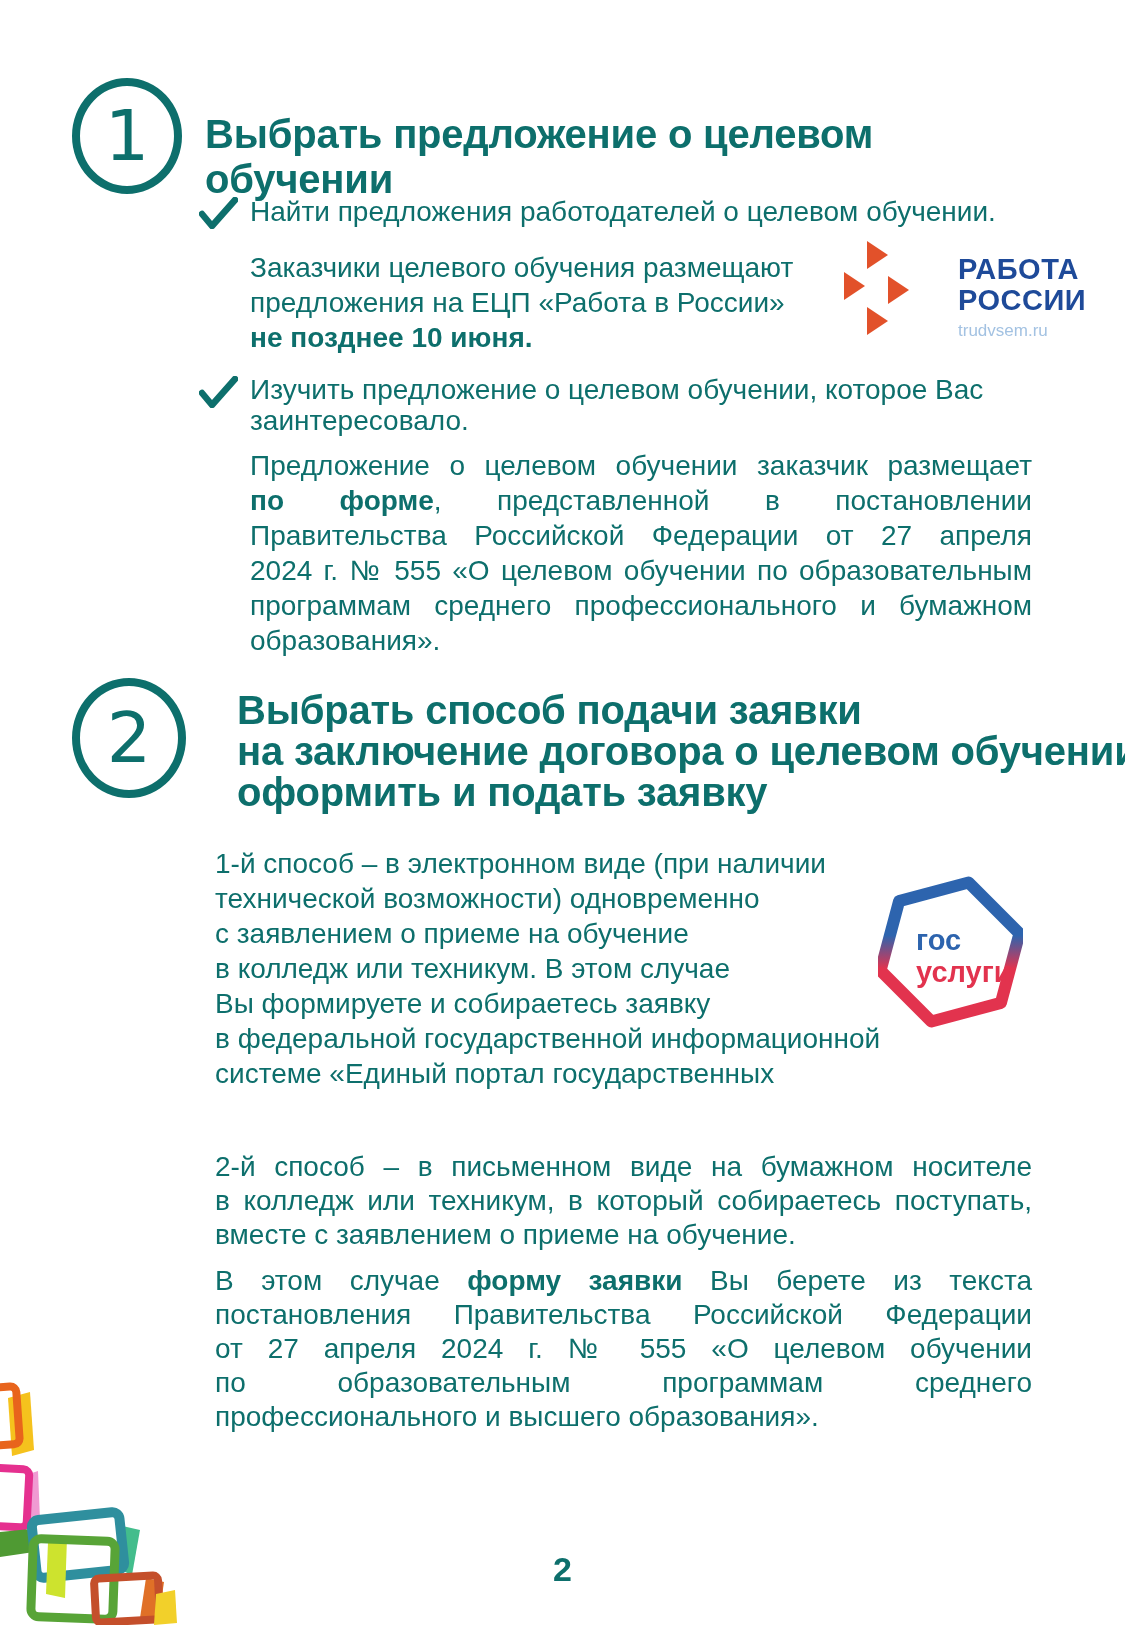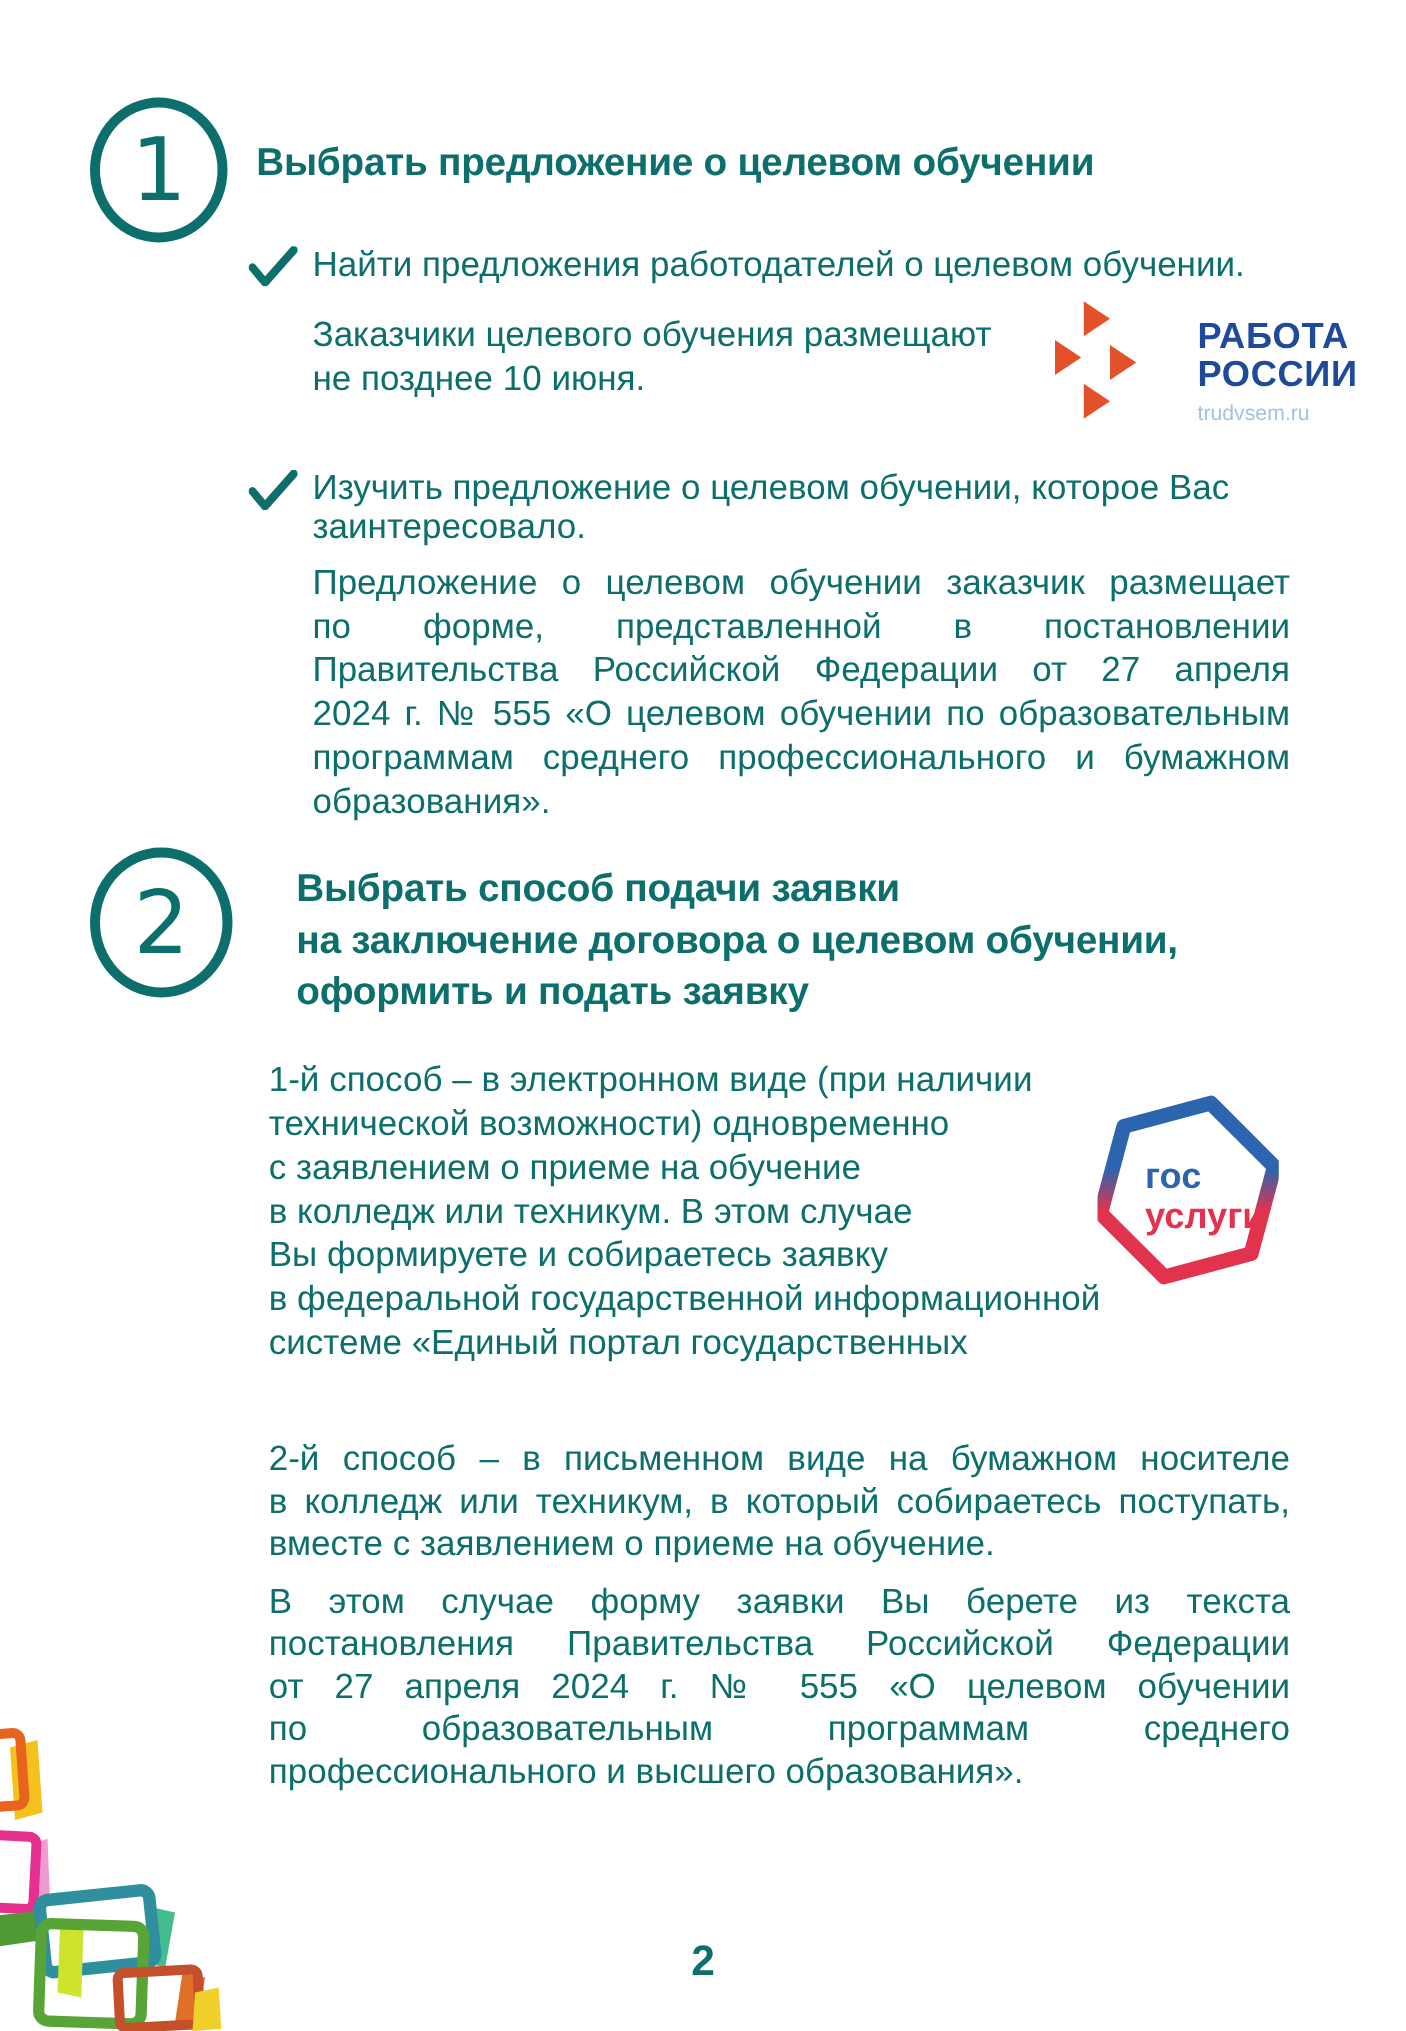--- a/index.html
+++ b/index.html
@@ -12,26 +12,26 @@
   .step-circle{
     box-sizing:border-box;
     border:8px solid var(--accent);
     border-radius:50%;
     display:flex;align-items:center;justify-content:center;
     font-family:"DejaVu Sans",sans-serif;
     font-size:70px;line-height:1;color:var(--accent);
   }
 
   
-  .step-title{font-weight:700;font-size:31px;color:var(--accent);letter-spacing:-0.2px;}
+  .step-title{font-weight:700;font-size:40px;color:var(--accent);letter-spacing:-0.2px;}
   .step-title .line{white-space:nowrap;}
 
   
   .body-text{font-size:28px;color:var(--accent);}
-  .b{font-weight:400;}
+  .b{font-weight:700;}
 
   .richpara .line{display:block;}
   .justify .line{text-align:justify;text-align-last:justify;}
   .justify .line.last{text-align-last:left;}
 
   
   #rabota-logo{display:flex;align-items:flex-start;gap:24px;}
   .rabota-text{margin-left:14px;margin-top:14px;}
   .rabota-name{font-weight:700;font-size:29px;line-height:31px;color:var(--navy);letter-spacing:0.5px;}
   .rabota-url{font-size:17px;color:var(--lightblue);margin-top:5px;}
@@ -55,20 +55,21 @@
 
   <span class="abs" style="left:199px;top:197px;">
     <svg width="39" height="32" viewBox="0 0 39 32">
       <path d="M3 17 L13 29 L36 3" fill="none" stroke="var(--accent)" stroke-width="6.5" stroke-linecap="round" stroke-linejoin="round"></path>
     </svg>
   </span>
   <div class="abs body-text" style="left:250px;top:196px;width:800px;">Найти предложения работодателей о целевом обучении.</div>
 
   <div class="abs body-text richpara" style="left:250px;top:250px;width:575px;line-height:35px;">
       <div class="line"><span>Заказчики целевого обучения размещают</span></div>
+      <div class="line"><span>предложения на ЕЦП «Работа в России»</span></div>
       <div class="line last"><span class="b">не позднее 10 июня.</span></div>
     </div>
 
   <div id="rabota-logo" class="abs" style="left:830px;top:240px;">
     <span>
       <svg width="90" height="96" viewBox="0 0 90 96">
         <g fill="var(--orange)">
           <path d="M37 1 L37 29 L58 15 Z"></path>
           <path d="M14 32 L14 60 L35 46 Z"></path>
           <path d="M58 36 L58 64 L79 50 Z"></path>

